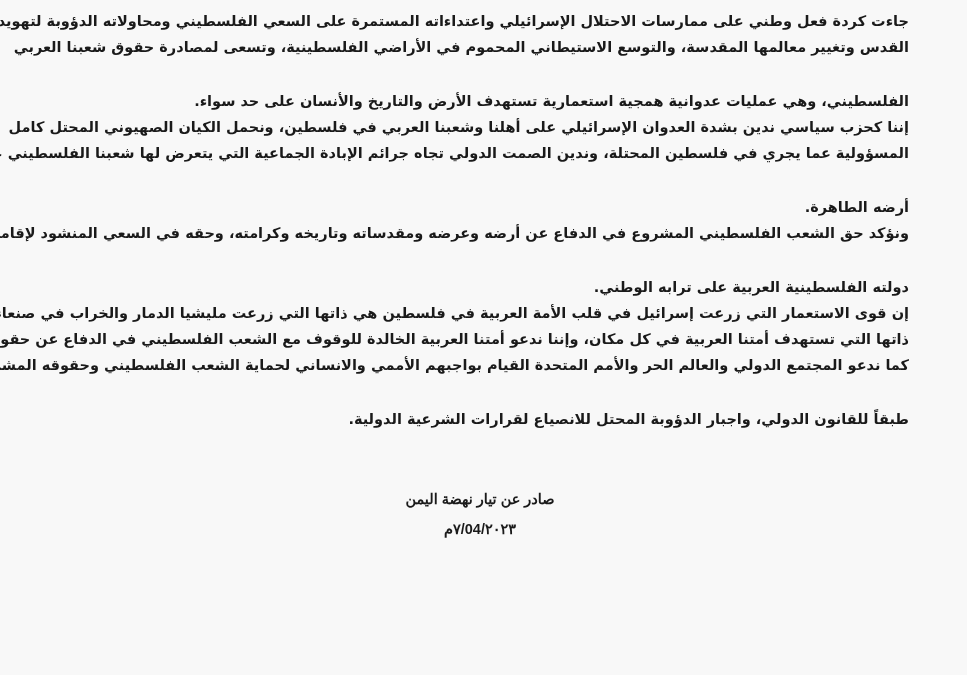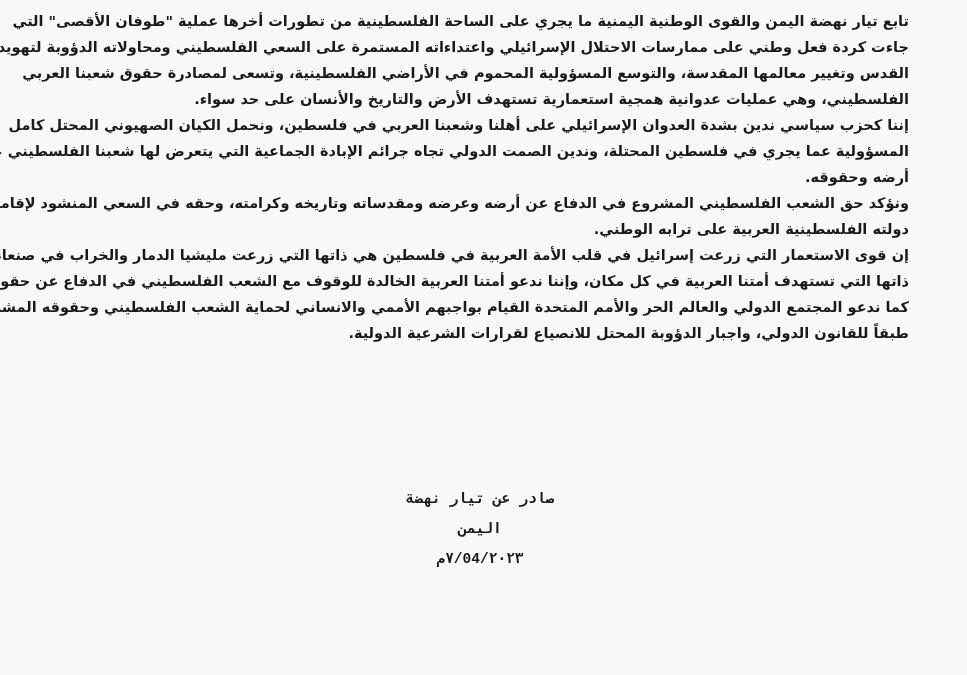--- a/index.html
+++ b/index.html
@@ -35,50 +35,50 @@
       text-align-last: right;
     }
     .line {
       display: block;
       white-space: nowrap;
       text-align: justify;
       text-align-last: justify;
     }
     .line.last {
       text-align-last: right;
+      margin-top: 28px;
     }
     .signature {
       position: absolute;
       top: 484px;
       left: 380px;
       width: 200px;
       direction: rtl;
       text-align: center;
-      font-family: Liberation Mono, monospace;
+      font-family: Liberation Sans, sans-serif;
       font-weight: bold;
       font-size: 14.5px;
       line-height: 30px;
       color: #1a1a1a;
     }
   </style>
 </head>
 <body>
 
 <div class="page">
   <div class="body-text">
     <div class="para">
-      <span class="line">تابع تيار نهضة اليمن والقوى الوطنية اليمنية ما يجري على الساحة الفلسطينية من تطورات أخرها عملية "طوفان الأقصى" التي</span>
       <span class="line">جاءت كردة فعل وطني على ممارسات الاحتلال الإسرائيلي واعتداءاته المستمرة على السعي الفلسطيني ومحاولاته الدؤوبة لتهويد</span>
-      <span class="line">القدس وتغيير معالمها المقدسة، والتوسع المسؤولية المحموم في الأراضي الفلسطينية، وتسعى لمصادرة حقوق شعبنا العربي</span>
+      <span class="line">القدس وتغيير معالمها المقدسة، والتوسع الاستيطاني المحموم في الأراضي الفلسطينية، وتسعى لمصادرة حقوق شعبنا العربي</span>
       <span class="line last">الفلسطيني، وهي عمليات عدوانية همجية استعمارية تستهدف الأرض والتاريخ والأنسان على حد سواء.</span>
     </div>
     <div class="para">
       <span class="line">إننا كحزب سياسي ندين بشدة العدوان الإسرائيلي على أهلنا وشعبنا العربي في فلسطين، ونحمل الكيان الصهيوني المحتل كامل</span>
       <span class="line">المسؤولية عما يجري في فلسطين المحتلة، وندين الصمت الدولي تجاه جرائم الإبادة الجماعية التي يتعرض لها شعبنا الفلسطيني على</span>
-      <span class="line last">أرضه وحقوقه.</span>
+      <span class="line last">أرضه الطاهرة.</span>
     </div>
     <div class="para">
       <span class="line">ونؤكد حق الشعب الفلسطيني المشروع في الدفاع عن أرضه وعرضه ومقدساته وتاريخه وكرامته، وحقه في السعي المنشود لإقامة</span>
       <span class="line last">دولته الفلسطينية العربية على ترابه الوطني.</span>
     </div>
     <div class="para">
       <span class="line">إن قوى الاستعمار التي زرعت إسرائيل في قلب الأمة العربية في فلسطين هي ذاتها التي زرعت مليشيا الدمار والخراب في صنعاء، وهي</span>
       <span class="line">ذاتها التي تستهدف أمتنا العربية في كل مكان، وإننا ندعو أمتنا العربية الخالدة للوقوف مع الشعب الفلسطيني في الدفاع عن حقوقه</span>
     </div>
     <div class="para">

